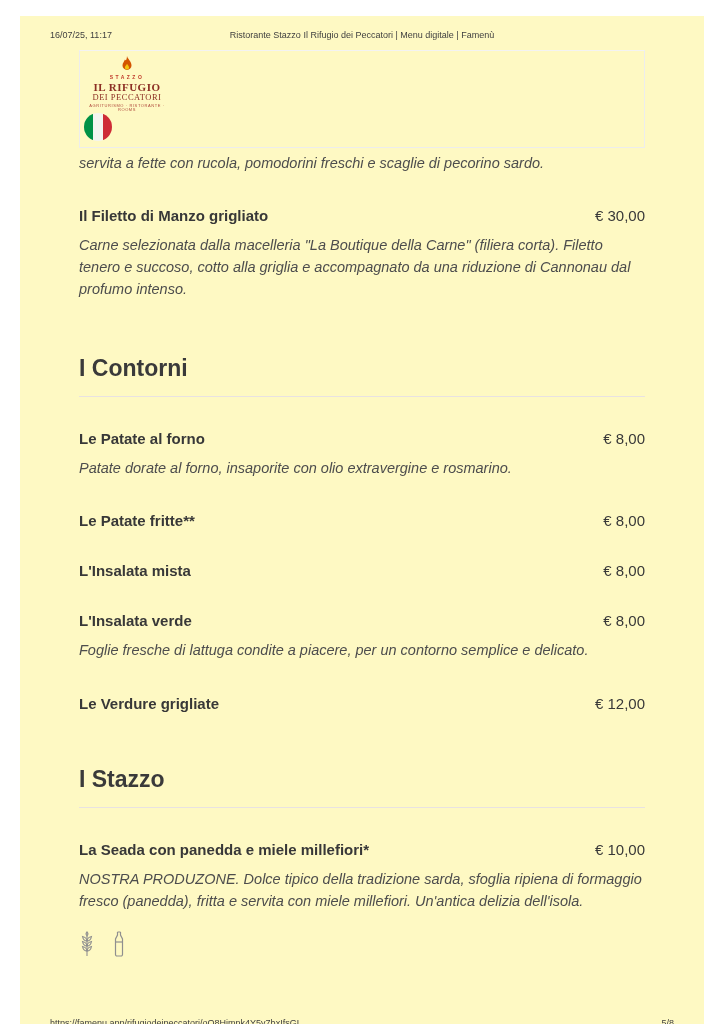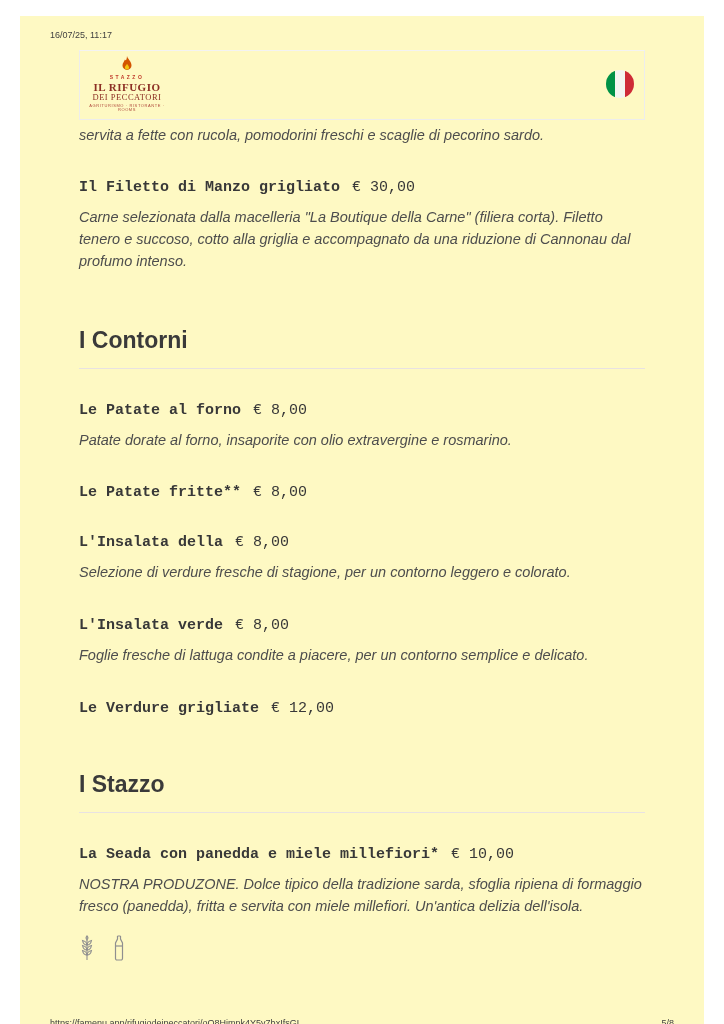--- a/index.html
+++ b/index.html
@@ -11,53 +11,54 @@
   .print-header { position:relative; height:34px; font-size:9px; color:#3f3f3f; }
   .ph-date { position:absolute; left:30px; top:14px; }
   .ph-title { display:block; text-align:center; padding-top:14px; }
   .print-footer { position:absolute; bottom:12px; left:0; right:0; font-size:9px; color:#3f3f3f; }
   .pf-url { position:absolute; left:30px; bottom:0; }
   .pf-page { position:absolute; right:30px; bottom:0; }
 
   .content { padding:0 59px; }
 
   
-  .menu-header { border:1px solid #ededed; border-top:1px solid #f3f3f3; display:flex; justify-content:space-between; align-items:center; padding:5px 10px 6px 4px; min-height:56px; }
+  .menu-header { border:1px solid #ededed; border-top:1px solid #f3f3f3; display:flex; justify-content:space-between; align-items:flex-start; padding:5px 10px 6px 4px; min-height:56px;flex-direction:column; }
   .logo { text-align:center; line-height:1.1; width:86px; }
   .logo svg { display:block; margin:0 auto 1px; }
   .logo-stazzo { font-size:5px; letter-spacing:2.5px; color:#c0392b; font-weight:bold; }
   .logo-line1 { font-family:"Liberation Serif", serif; font-weight:bold; font-size:11px; color:#8c2f24; letter-spacing:0.5px; }
   .logo-line2 { font-family:"Liberation Serif", serif; font-weight:normal; font-size:8.5px; color:#8c2f24; letter-spacing:0.5px; }
   .logo-tagline { font-size:4px; color:#b0493c; letter-spacing:0.6px; margin-top:2px; }
   .flag { width:28px; height:28px; border-radius:50%; overflow:hidden; display:flex; flex:0 0 auto; }
   .flag div { flex:1; }
   .st-green { background:#009246; }
   .st-white { background:#f4f5f0; }
   .st-red   { background:#ce2b37; }
 
   
   .desc { font-size:14.5px; color:#4d4d4d; line-height:1.5; margin:0;font-style:italic; }
   .continued { margin-top:5px; }
   .menu-item { margin-top:33px; }
-  .item-row { display:flex; align-items:baseline; gap:12px;font-family:Liberation Mono, monospace; }
+  .item-row { display:flex; justify-content:space-between; align-items:baseline; gap:12px; }
   .item-name { font-weight:bold; font-size:15px; color:#383838; }
   .item-price { font-size:15px; color:#383838; white-space:nowrap; }
   .menu-item .desc { margin-top:11px; }
   .section-title { font-size:23px; font-weight:bold; color:#3a3a3a; margin:54px 0 0; }
   .section-rule { border:none; border-top:1px solid #e8e2e2; margin:14px 0 0; height:0; }
   .allergens { display:flex; gap:18px; margin-top:18px; align-items:flex-end; }
   .allergen { display:inline-flex; }
 </style>
 </head>
 <body>
 
 <div class="page">
 
   <header class="print-header">
     <span class="ph-date">16/07/25, 11:17</span>
+    <span class="ph-title">Ristorante Stazzo Il Rifugio dei Peccatori | Menu digitale | Famenù</span>
   </header>
 
   <div class="content">
 
     <div class="menu-header">
       <div class="logo">
         <svg width="16" height="18" viewBox="0 0 18 22">
           <path d="M9 0 C10 4 14.5 6.5 14.5 11.5 A5.5 5.5 0 0 1 3.5 11.5 C3.5 8.5 5.5 7 6.5 4.2 C7.4 6 8.6 5.5 9 0 Z" fill="#d35400"></path>
           <path d="M9 9.5 C10 11.5 11.6 12.4 11.6 14.6 A2.7 2.7 0 0 1 6.4 14.6 C6.4 12.6 8 11.6 9 9.5 Z" fill="#f1c40f"></path>
         </svg>
@@ -96,24 +97,23 @@
 
     <div class="menu-item">
       <div class="item-row">
         <span class="item-name">Le Patate fritte**</span>
         <span class="item-price">€ 8,00</span>
       </div>
     </div>
 
     <div class="menu-item">
       <div class="item-row">
-        <span class="item-name">L'Insalata della</span>
+        <span class="item-name">L'Insalata mista</span>
         <span class="item-price">€ 8,00</span>
       </div>
-      <p class="desc">Selezione di verdure fresche di stagione, per un contorno leggero e colorato.</p>
     </div>
 
     <div class="menu-item">
       <div class="item-row">
         <span class="item-name">L'Insalata verde</span>
         <span class="item-price">€ 8,00</span>
       </div>
       <p class="desc">Foglie fresche di lattuga condite a piacere, per un contorno semplice e delicato.</p>
     </div>
 

